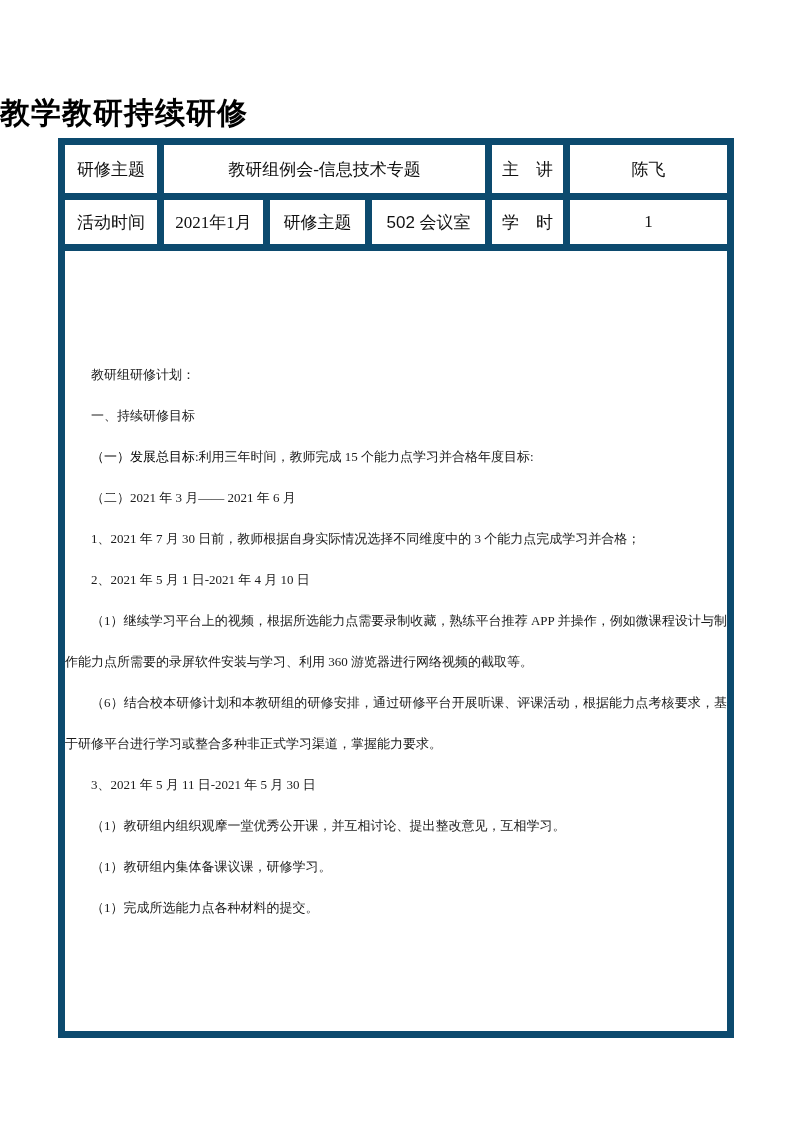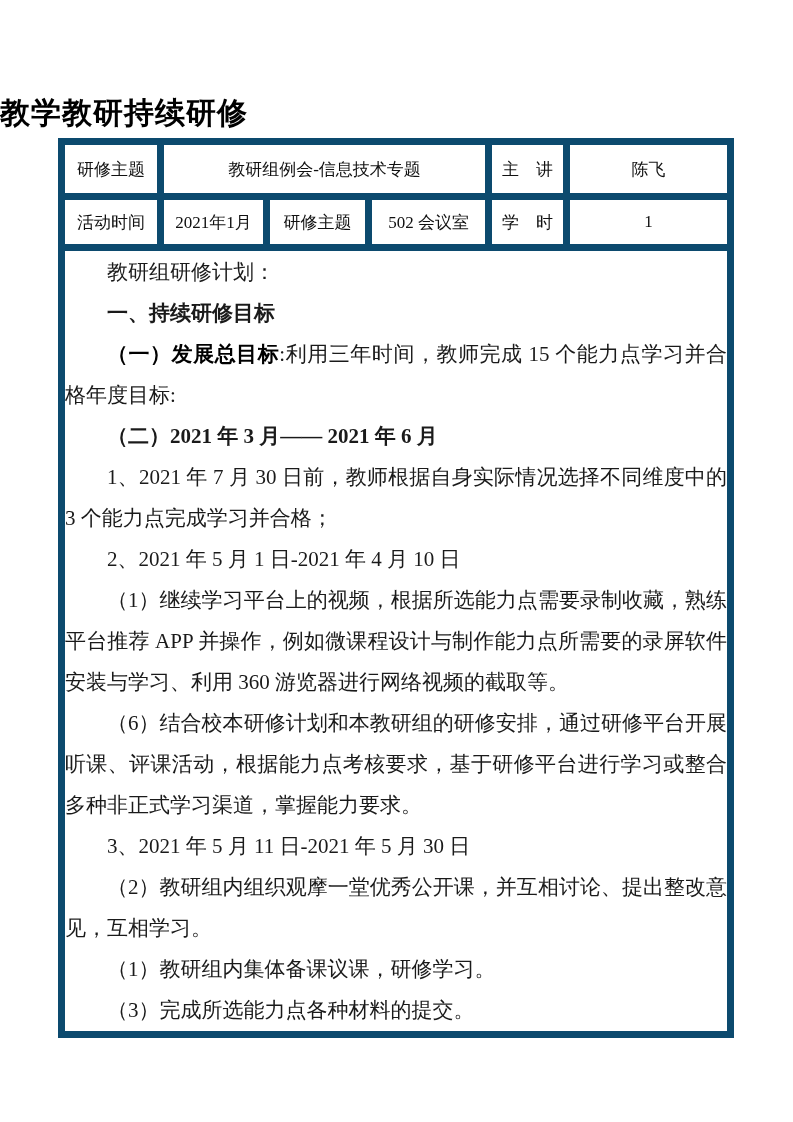--- a/index.html
+++ b/index.html
@@ -39,36 +39,36 @@
   table.form td {
     border: 7px solid #0c4a6e;
     text-align: center;
     vertical-align: middle;
     font-size: 17px;
     padding: 0 0;
     overflow: hidden;
   }
   tr.row-1 td { height: 48px; }
   tr.row-2 td { height: 44px; }
-  td.small-cell { font-size: 13px; font-family: Liberation Serif, serif; }
+  td.small-cell { font-size: 13px; font-family: Liberation Sans, sans-serif; }
   td.body-cell {
     text-align: left;
     vertical-align: top;
     padding: 6px 10px 4px 10px;
     height: 780px;
   }
   .body-cell p {
     margin: 0;
-    font-size: 21px;
+    font-size: 13px;
     line-height: 41px;
     text-indent: 2em;
     text-align: justify;
     color: #1a1a1a;
   }
-  .b { font-weight: bold; color: #000; }
+  .b { font-weight: normal; color: #000; }
 </style>
 </head>
 <body>
 
 <div class="page">
 
   <h1 class="doc-title">教学教研持续研修</h1>
 
   <table class="form">
     <colgroup>
@@ -98,21 +98,21 @@
         <td colspan="6" class="body-cell">
           <p>教研组研修计划：</p>
           <p class="b">一、持续研修目标</p>
           <p><span class="b">（一）发展总目标</span><span>:利用三年时间，教师完成 15 个能力点学习并合格年度目标:</span></p>
           <p class="b">（二）2021 年 3 月—— 2021 年 6 月</p>
           <p>1、2021 年 7 月 30 日前，教师根据自身实际情况选择不同维度中的 3 个能力点完成学习并合格；</p>
           <p>2、2021 年 5 月 1 日-2021 年 4 月 10 日</p>
           <p>（1）继续学习平台上的视频，根据所选能力点需要录制收藏，熟练平台推荐 APP 并操作，例如微课程设计与制作能力点所需要的录屏软件安装与学习、利用 360 游览器进行网络视频的截取等。</p>
           <p>（6）结合校本研修计划和本教研组的研修安排，通过研修平台开展听课、评课活动，根据能力点考核要求，基于研修平台进行学习或整合多种非正式学习渠道，掌握能力要求。</p>
           <p>3、2021 年 5 月 11 日-2021 年 5 月 30 日</p>
-          <p>（2）教研组内组织观摩一堂优秀公开课，并互相讨论、提出整改意见，互相学习。</p>
+          <p>（1）教研组内组织观摩一堂优秀公开课，并互相讨论、提出整改意见，互相学习。</p>
           <p>（1）教研组内集体备课议课，研修学习。</p>
-          <p>（3）完成所选能力点各种材料的提交。</p>
+          <p>（1）完成所选能力点各种材料的提交。</p>
         </td>
       </tr>
     </tbody>
   </table>
 
 </div>
 
 </body></html>

